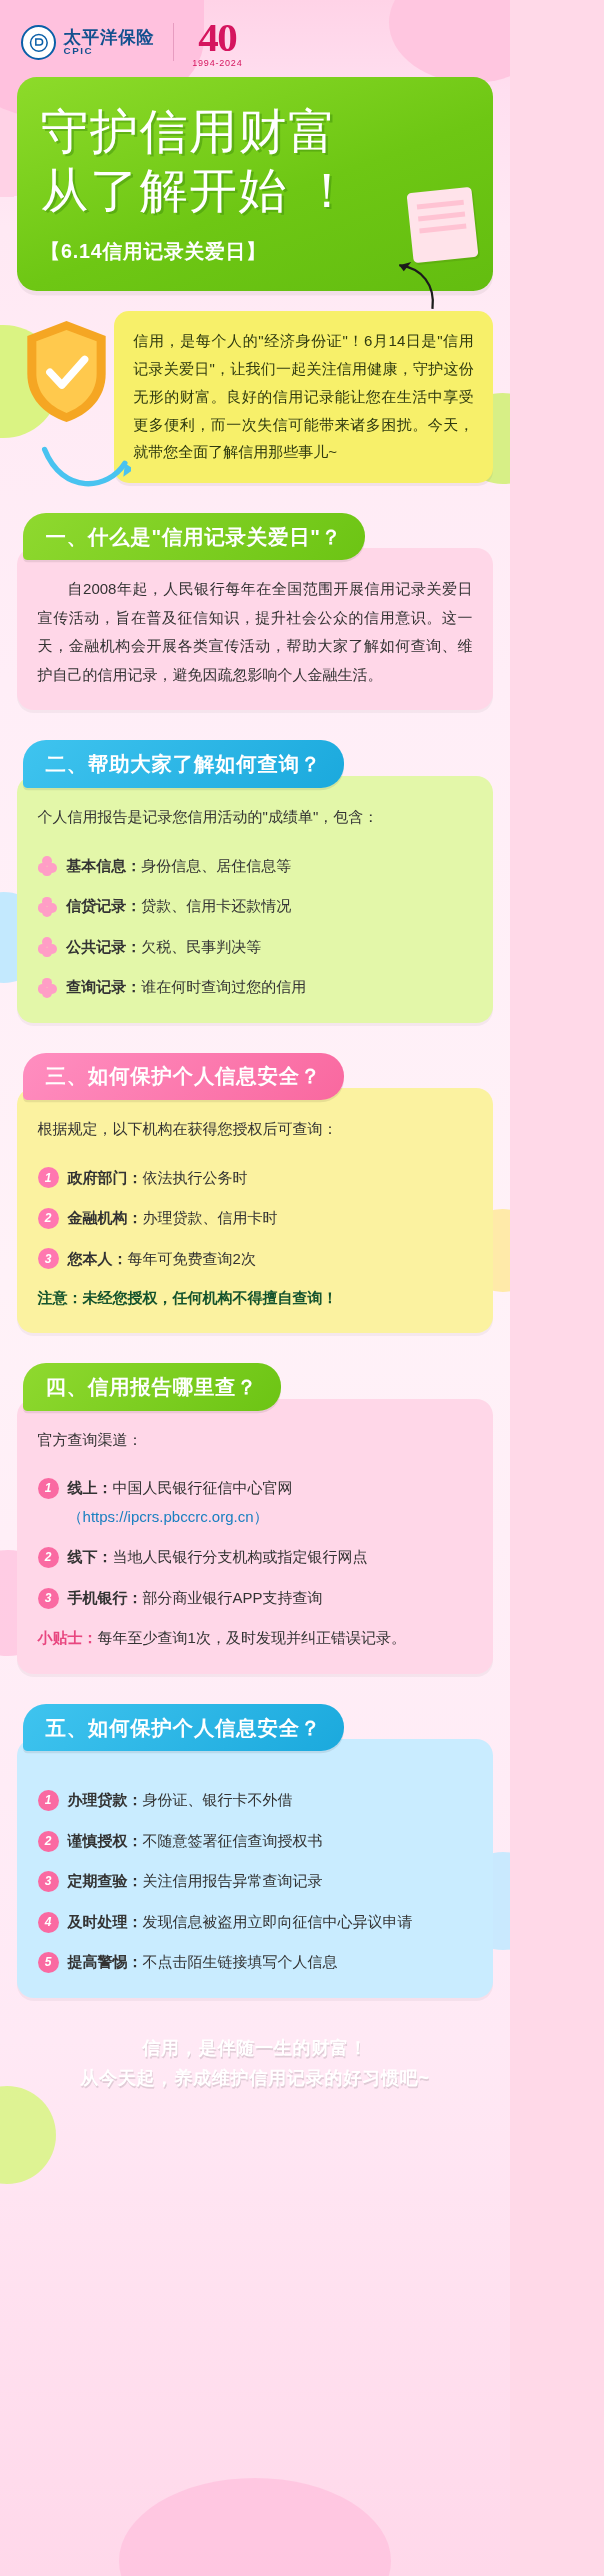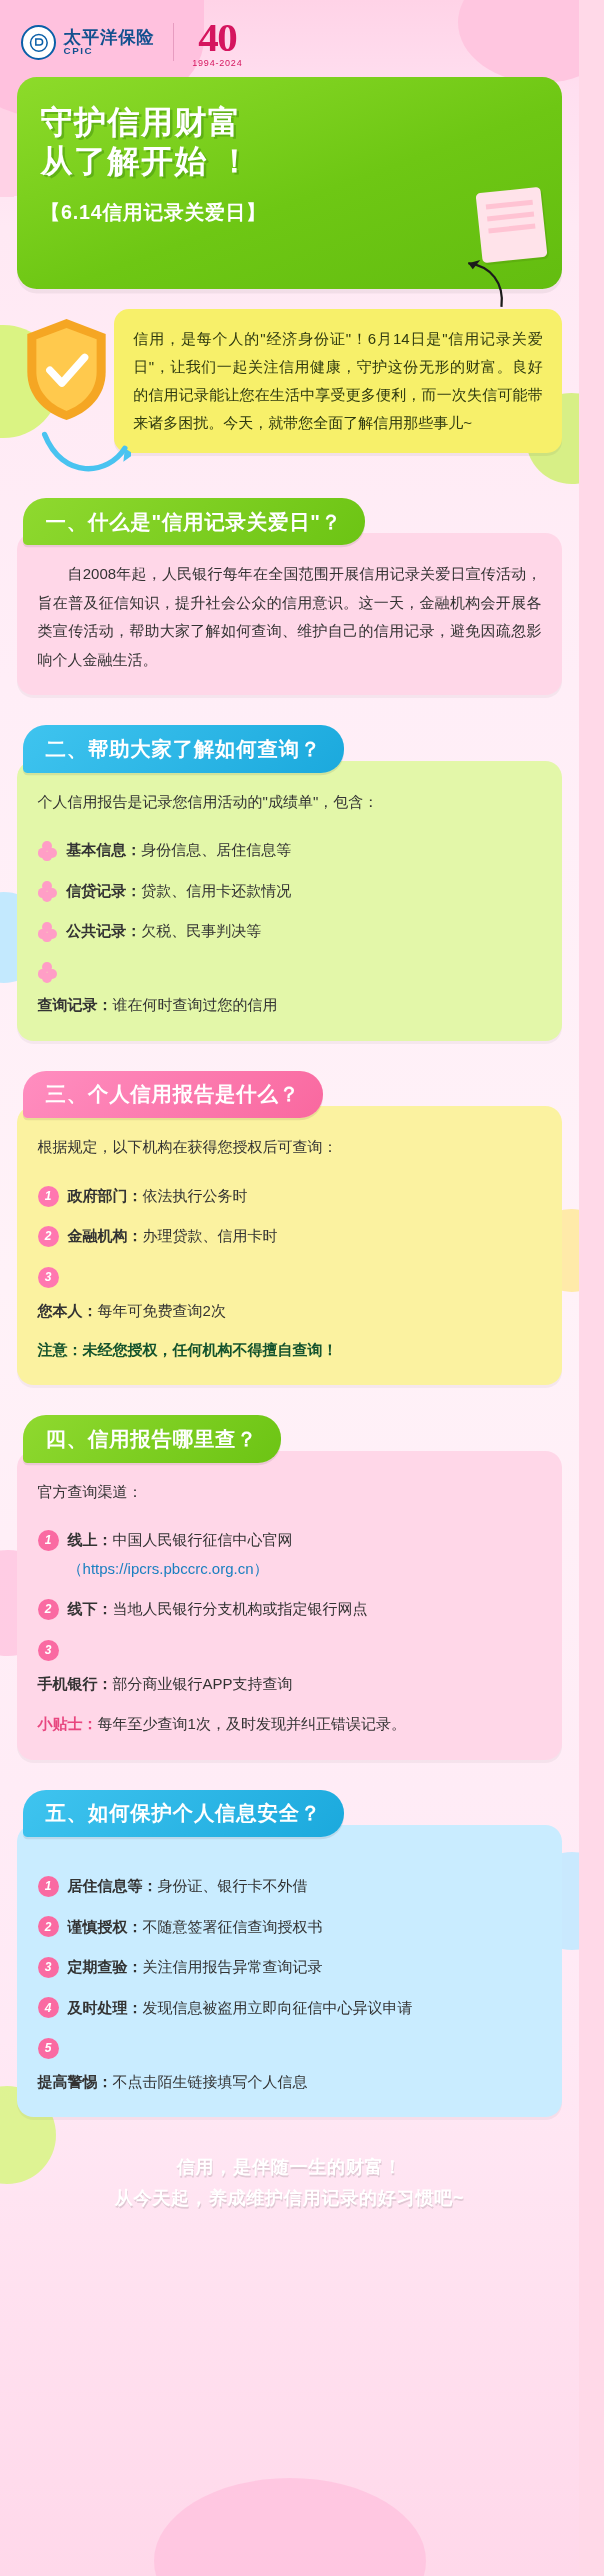--- a/index.html
+++ b/index.html
@@ -2,21 +2,21 @@
 <html style="font-size:12px"><head>
 <meta charset="utf-8">
 <style>
   * { box-sizing: border-box; margin: 0; padding: 0; }
   body {
     width: 605px;
     font-family: "Liberation Sans", "DejaVu Sans", sans-serif;
     background: #ffd9e8;
   }
   .page {
-    width: 579px;
+    width: 510px;
     min-height: 2576px;
     position: relative;
     background:
       radial-gradient(circle at 0% 0%, #ffd2e6 0 197px, rgba(255,210,230,0) 197px),
       linear-gradient(180deg, #ffd3e7 0%, #ffdff0 91px, #ffe9f4 227px, #ffeef7 680px, #fff2f8 1285px, #ffe9f5 2041px, #ffd8ea 2576px);
     overflow: hidden;
   }
   
   .blob {
     position: absolute;
@@ -66,22 +66,22 @@
     position: relative;
     margin: 3px 16.6px 0 16.6px;
     background: linear-gradient(160deg, #8ddb2a 0%, #6ec714 55%, #63bd10 100%);
     border-radius: 19.7px;
     padding: 26px 23px 26px 24px;
     min-height: 212px;
     box-shadow: 0 4.5px 0 rgba(0,0,0,.05);
   }
   .hero-title {
     color: #fff;
-    font-size: 32px;
-    font-weight: bold;
+    font-size: 48px;
+    font-weight: normal;
     line-height: 1.22;
     letter-spacing: 1.5px;
     text-shadow: 2.3px 2.3px 0 rgba(60,140,10,.45);
   }
   .hero-sub {
     display: inline-block;
     margin-top: 18px;
     color: #fff;
     font-size: 19.7px;
     font-weight: bold;
@@ -174,21 +174,21 @@
 
   .indent { text-indent: 2em; text-align: justify; }
 
   .item-list { margin-top: 20px; }
   .item {
     display: flex;
     align-items: flex-start;
     gap: 9px;
     margin-bottom: 12px;
   }
-  .item:last-child { margin-bottom: 0; flex-direction: column; }
+  .item:last-child { margin-bottom: 0; }
   .bullet-flower {
     flex: 0 0 auto;
     width: 19.7px; height: 19.7px;
     margin-top: 4.5px;
     position: relative;
   }
   .bullet-flower span {
     position: absolute; width: 9.8px; height: 9.8px; border-radius: 50%;
     background: #ff9ec6;
   }
@@ -345,21 +345,21 @@
             </div>
           <div class="item-text">
             <span class="item-key">查询记录：</span><span>谁在何时查询过您的信用</span>
           </div>
         </div>
       </div>
     </div>
   </div>
 
   <div class="section">
-    <div class="sec-title t-pink">三、个人信用报告是什么？</div>
+    <div class="sec-title t-pink">三、如何保护个人信息安全？</div>
     <div class="sec-body b-yellow">
       <div>根据规定，以下机构在获得您授权后可查询：</div>
       <div class="item-list">
         <div class="item">
           <div class="bullet-num num-pink">1</div>
           <div class="item-text">
             <span class="item-key">政府部门：</span><span>依法执行公务时</span>
           </div>
         </div>
         <div class="item">
@@ -410,21 +410,21 @@
     </div>
   </div>
 
   <div class="section">
     <div class="sec-title t-blue2">五、如何保护个人信息安全？</div>
     <div class="sec-body b-blue3">
       <div class="item-list">
         <div class="item">
           <div class="bullet-num num-rose">1</div>
           <div class="item-text">
-            <span class="item-key">居住信息等：</span><span>身份证、银行卡不外借</span>
+            <span class="item-key">办理贷款：</span><span>身份证、银行卡不外借</span>
           </div>
         </div>
         <div class="item">
           <div class="bullet-num num-rose">2</div>
           <div class="item-text">
             <span class="item-key">谨慎授权：</span><span>不随意签署征信查询授权书</span>
           </div>
         </div>
         <div class="item">
           <div class="bullet-num num-rose">3</div>

